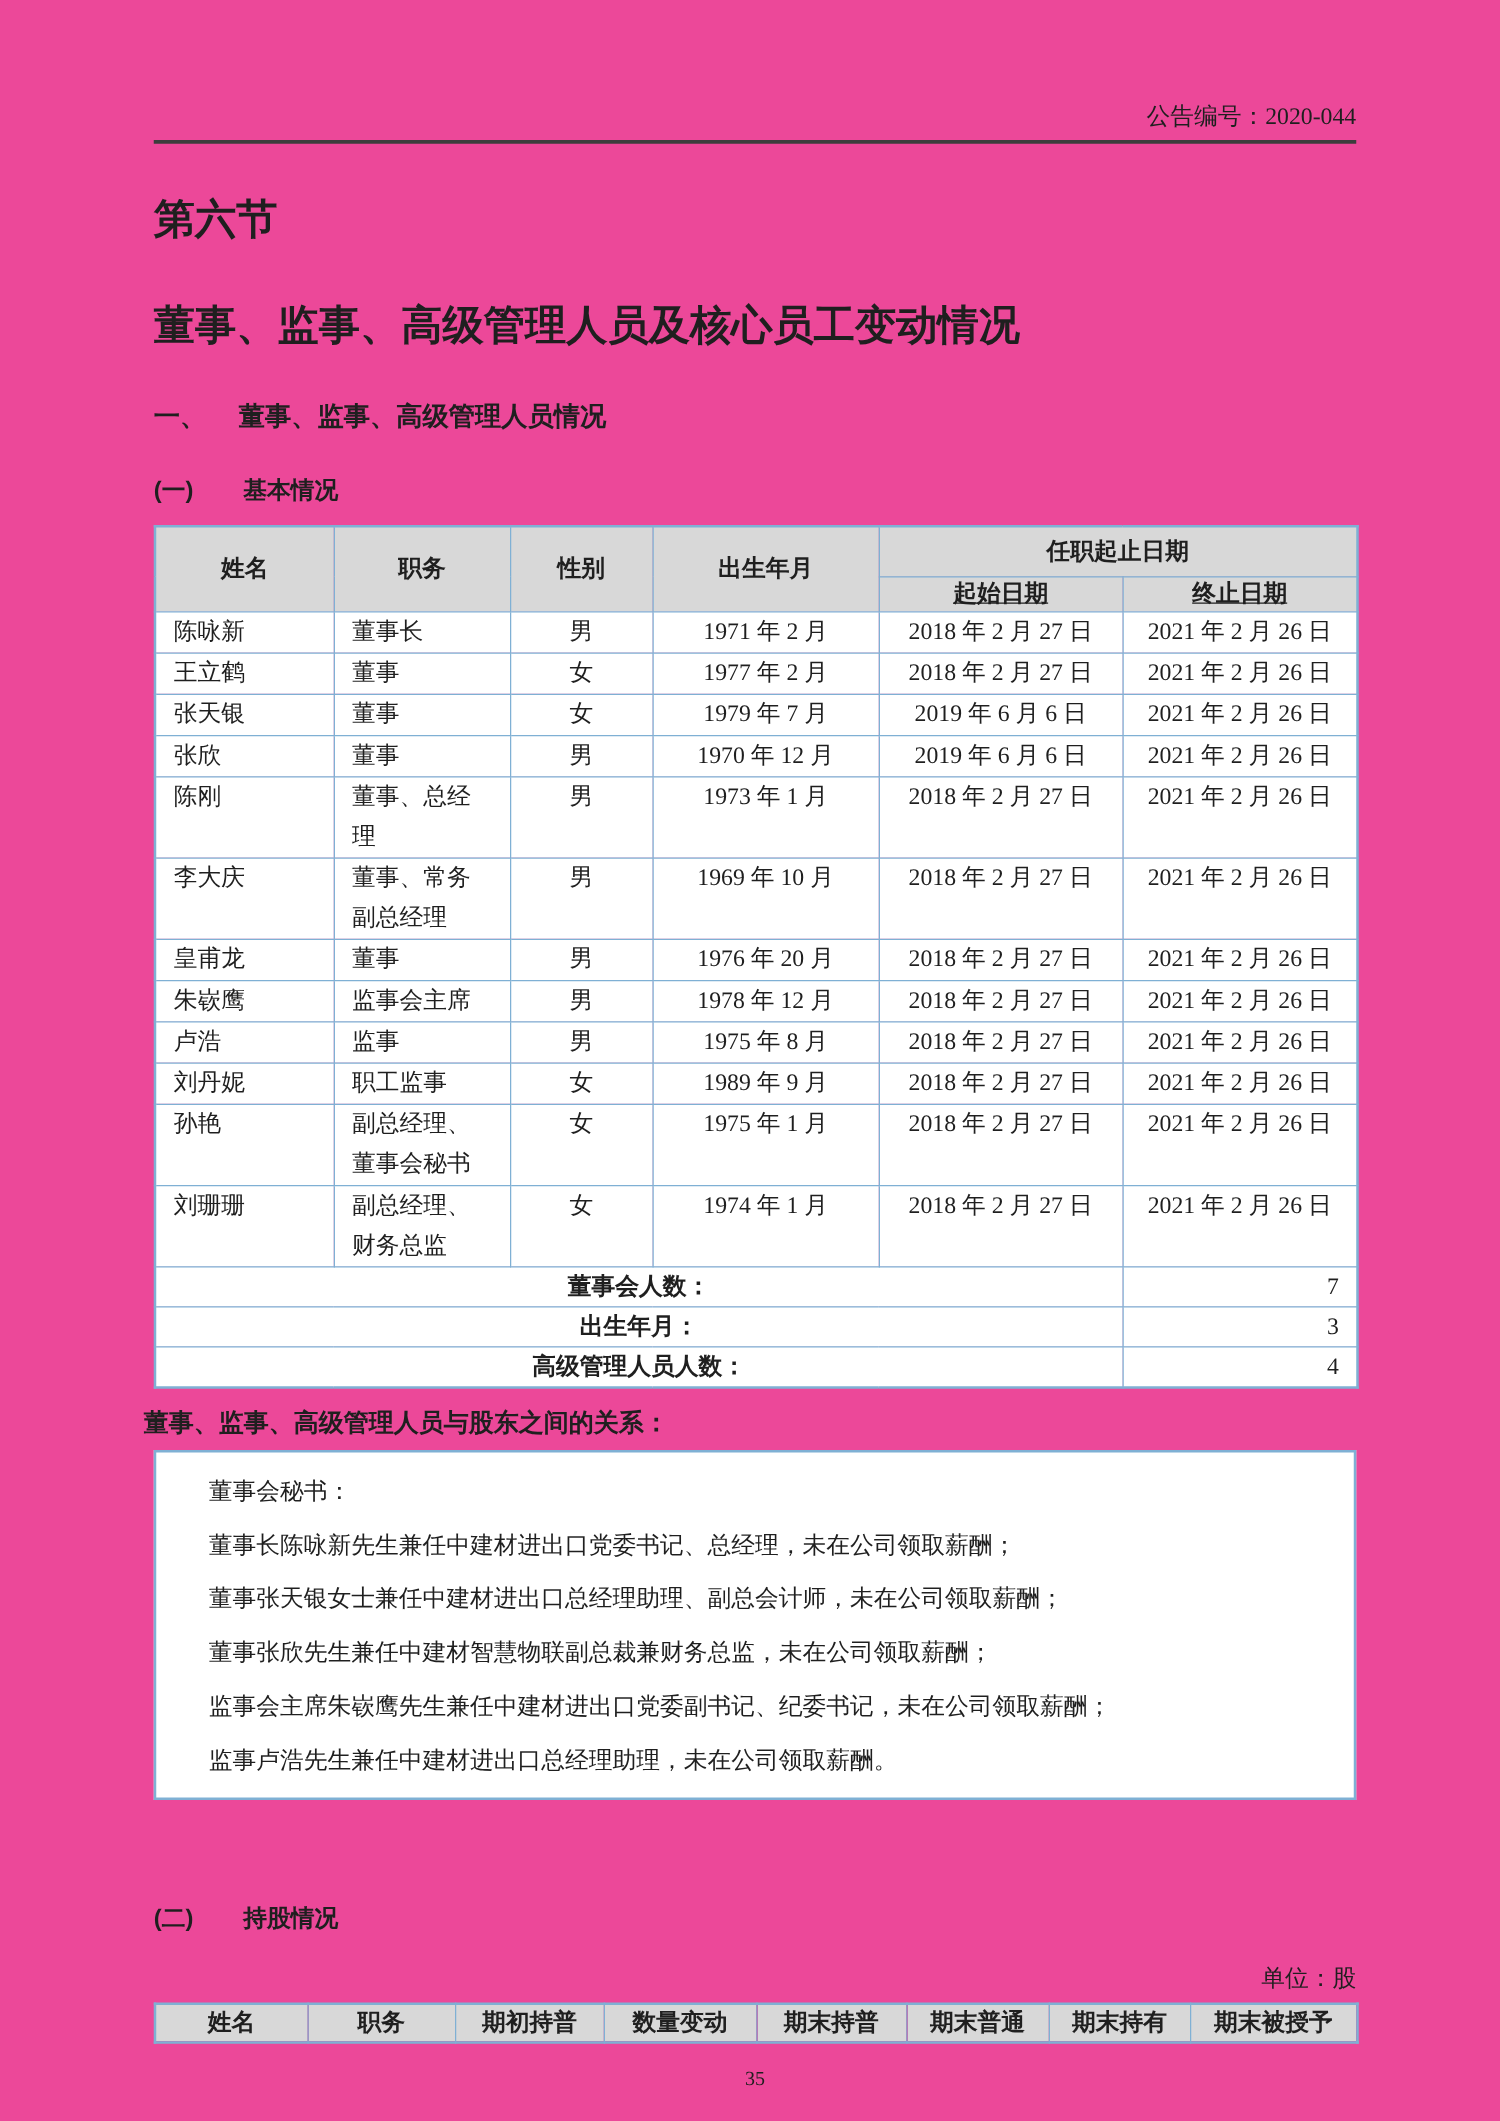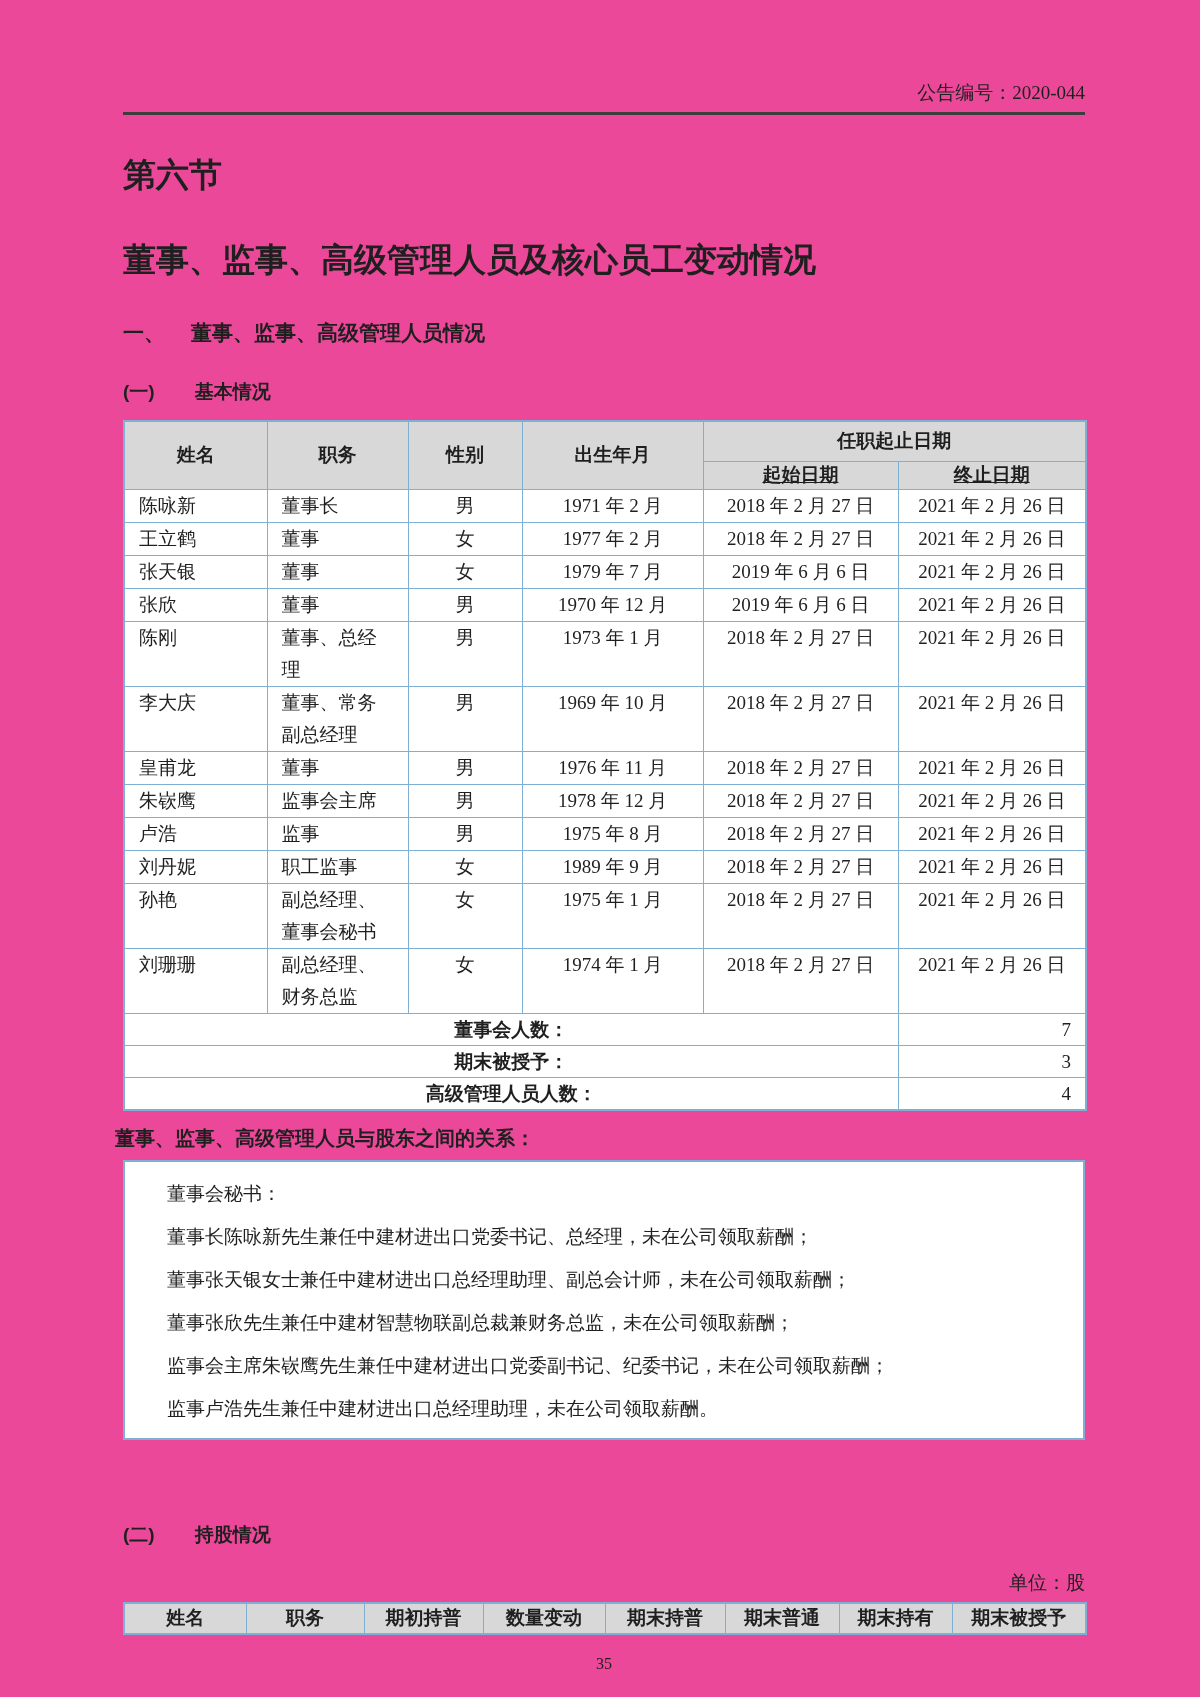--- a/index.html
+++ b/index.html
@@ -182,21 +182,21 @@
             <td>男</td>
             <td>1969 年 10 月</td>
             <td>2018 年 2 月 27 日</td>
             <td>2021 年 2 月 26 日</td>
           </tr>
 
           <tr>
             <td class="al">皇甫龙</td>
             <td class="al pos">董事</td>
             <td>男</td>
-            <td>1976 年 11 月</td>
+            <td>1976 年 20 月</td>
             <td>2018 年 2 月 27 日</td>
             <td>2021 年 2 月 26 日</td>
           </tr>
 
           <tr>
             <td class="al">朱嵚鹰</td>
             <td class="al pos">监事会主席</td>
             <td>男</td>
             <td>1978 年 12 月</td>
             <td>2018 年 2 月 27 日</td>
@@ -238,21 +238,21 @@
             <td>2018 年 2 月 27 日</td>
             <td>2021 年 2 月 26 日</td>
           </tr>
         </tbody>
       <tbody>
         <tr>
           <td colspan="5" class="sumlabel">董事会人数：</td>
           <td class="sumvalue">7</td>
         </tr>
         <tr>
-          <td colspan="5" class="sumlabel">期末被授予：</td>
+          <td colspan="5" class="sumlabel">出生年月：</td>
           <td class="sumvalue">3</td>
         </tr>
         <tr>
           <td colspan="5" class="sumlabel">高级管理人员人数：</td>
           <td class="sumvalue">4</td>
         </tr>
       </tbody>
     </table>
 
     <div class="rel-title">董事、监事、高级管理人员与股东之间的关系：</div>

